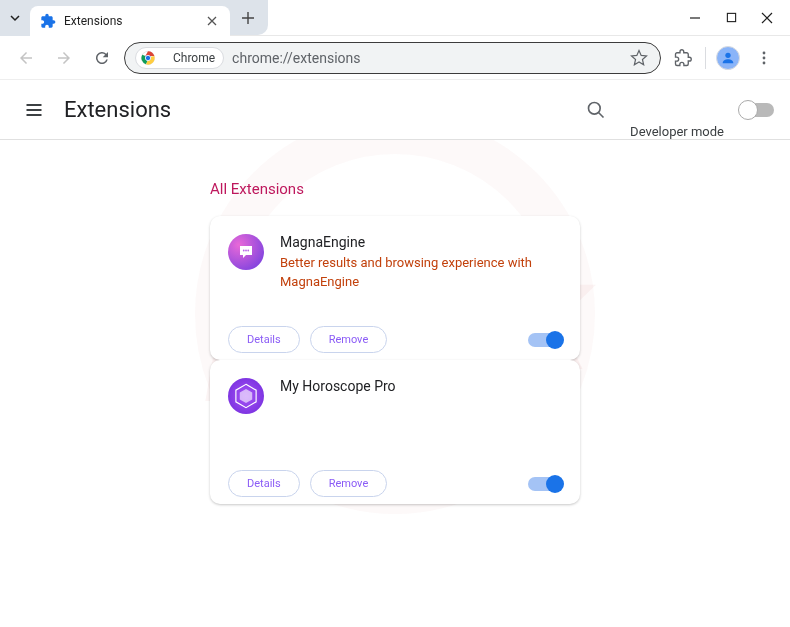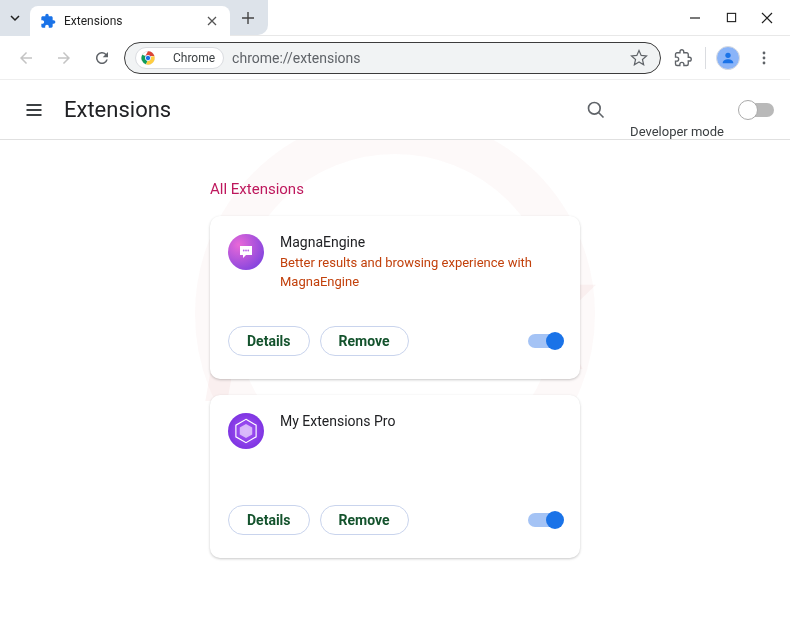--- a/index.html
+++ b/index.html
@@ -280,22 +280,21 @@
       font-size: 15px;
       color: #be185d;
       width: 370px;
       margin-bottom: 18px;
     }
     .ext-card {
       width: 370px;
       background: #fff;
       border-radius: 10px;
       box-shadow: 0 1px 3px rgba(0,0,0,0.15), 0 1px 2px rgba(0,0,0,0.08);
-      margin-bottom: 16px;
-      padding: 18px 18px 23px 18px;
+      padding: 18px 18px 7px 18px;
     }
     .card-body {
       display: flex;
       gap: 16px;
       min-height: 76px;
     }
     .ext-icon {
       width: 36px;
       height: 36px;
       border-radius: 50%;
@@ -324,24 +323,23 @@
     .card-footer {
       display: flex;
       align-items: center;
       gap: 10px;
       margin-top: 16px;
     }
     .pill-btn {
       padding: 6px 18px;
       border: 1px solid #c9d4ed;
       border-radius: 18px;
-      font-size: 14px;
-      color: #14532d;
-      background: #fff;
-      font-weight: bold;
+      font-size: 11px;
+      color: #8b5cf6;
+      background: #fff;
     }
     .toggle-on {
       margin-left: auto;
       width: 34px;
       height: 14px;
       background: #a4c3f5;
       border-radius: 7px;
       position: relative;
     }
     .toggle-on::after {
@@ -512,21 +510,21 @@
 
   <div class="ext-card">
     <div class="card-body">
       <div class="ext-icon horo">
         <svg width="28" height="28" viewBox="0 0 36 36">
             <polygon points="18,3 31,10.5 31,25.5 18,33 5,25.5 5,10.5" fill="none" stroke="#fff" stroke-width="1.5"></polygon>
             <polygon points="18,9 26,13.5 26,22.5 18,27 10,22.5 10,13.5" fill="#fff" opacity="0.6"></polygon>
           </svg>
       </div>
       <div>
-        <div class="ext-name">My Extensions Pro</div>
+        <div class="ext-name">My Horoscope Pro</div>
       </div>
     </div>
     <div class="card-footer">
       <div class="pill-btn">Details</div>
       <div class="pill-btn">Remove</div>
       <div class="toggle-on"></div>
     </div>
   </div>
 </div>
 

